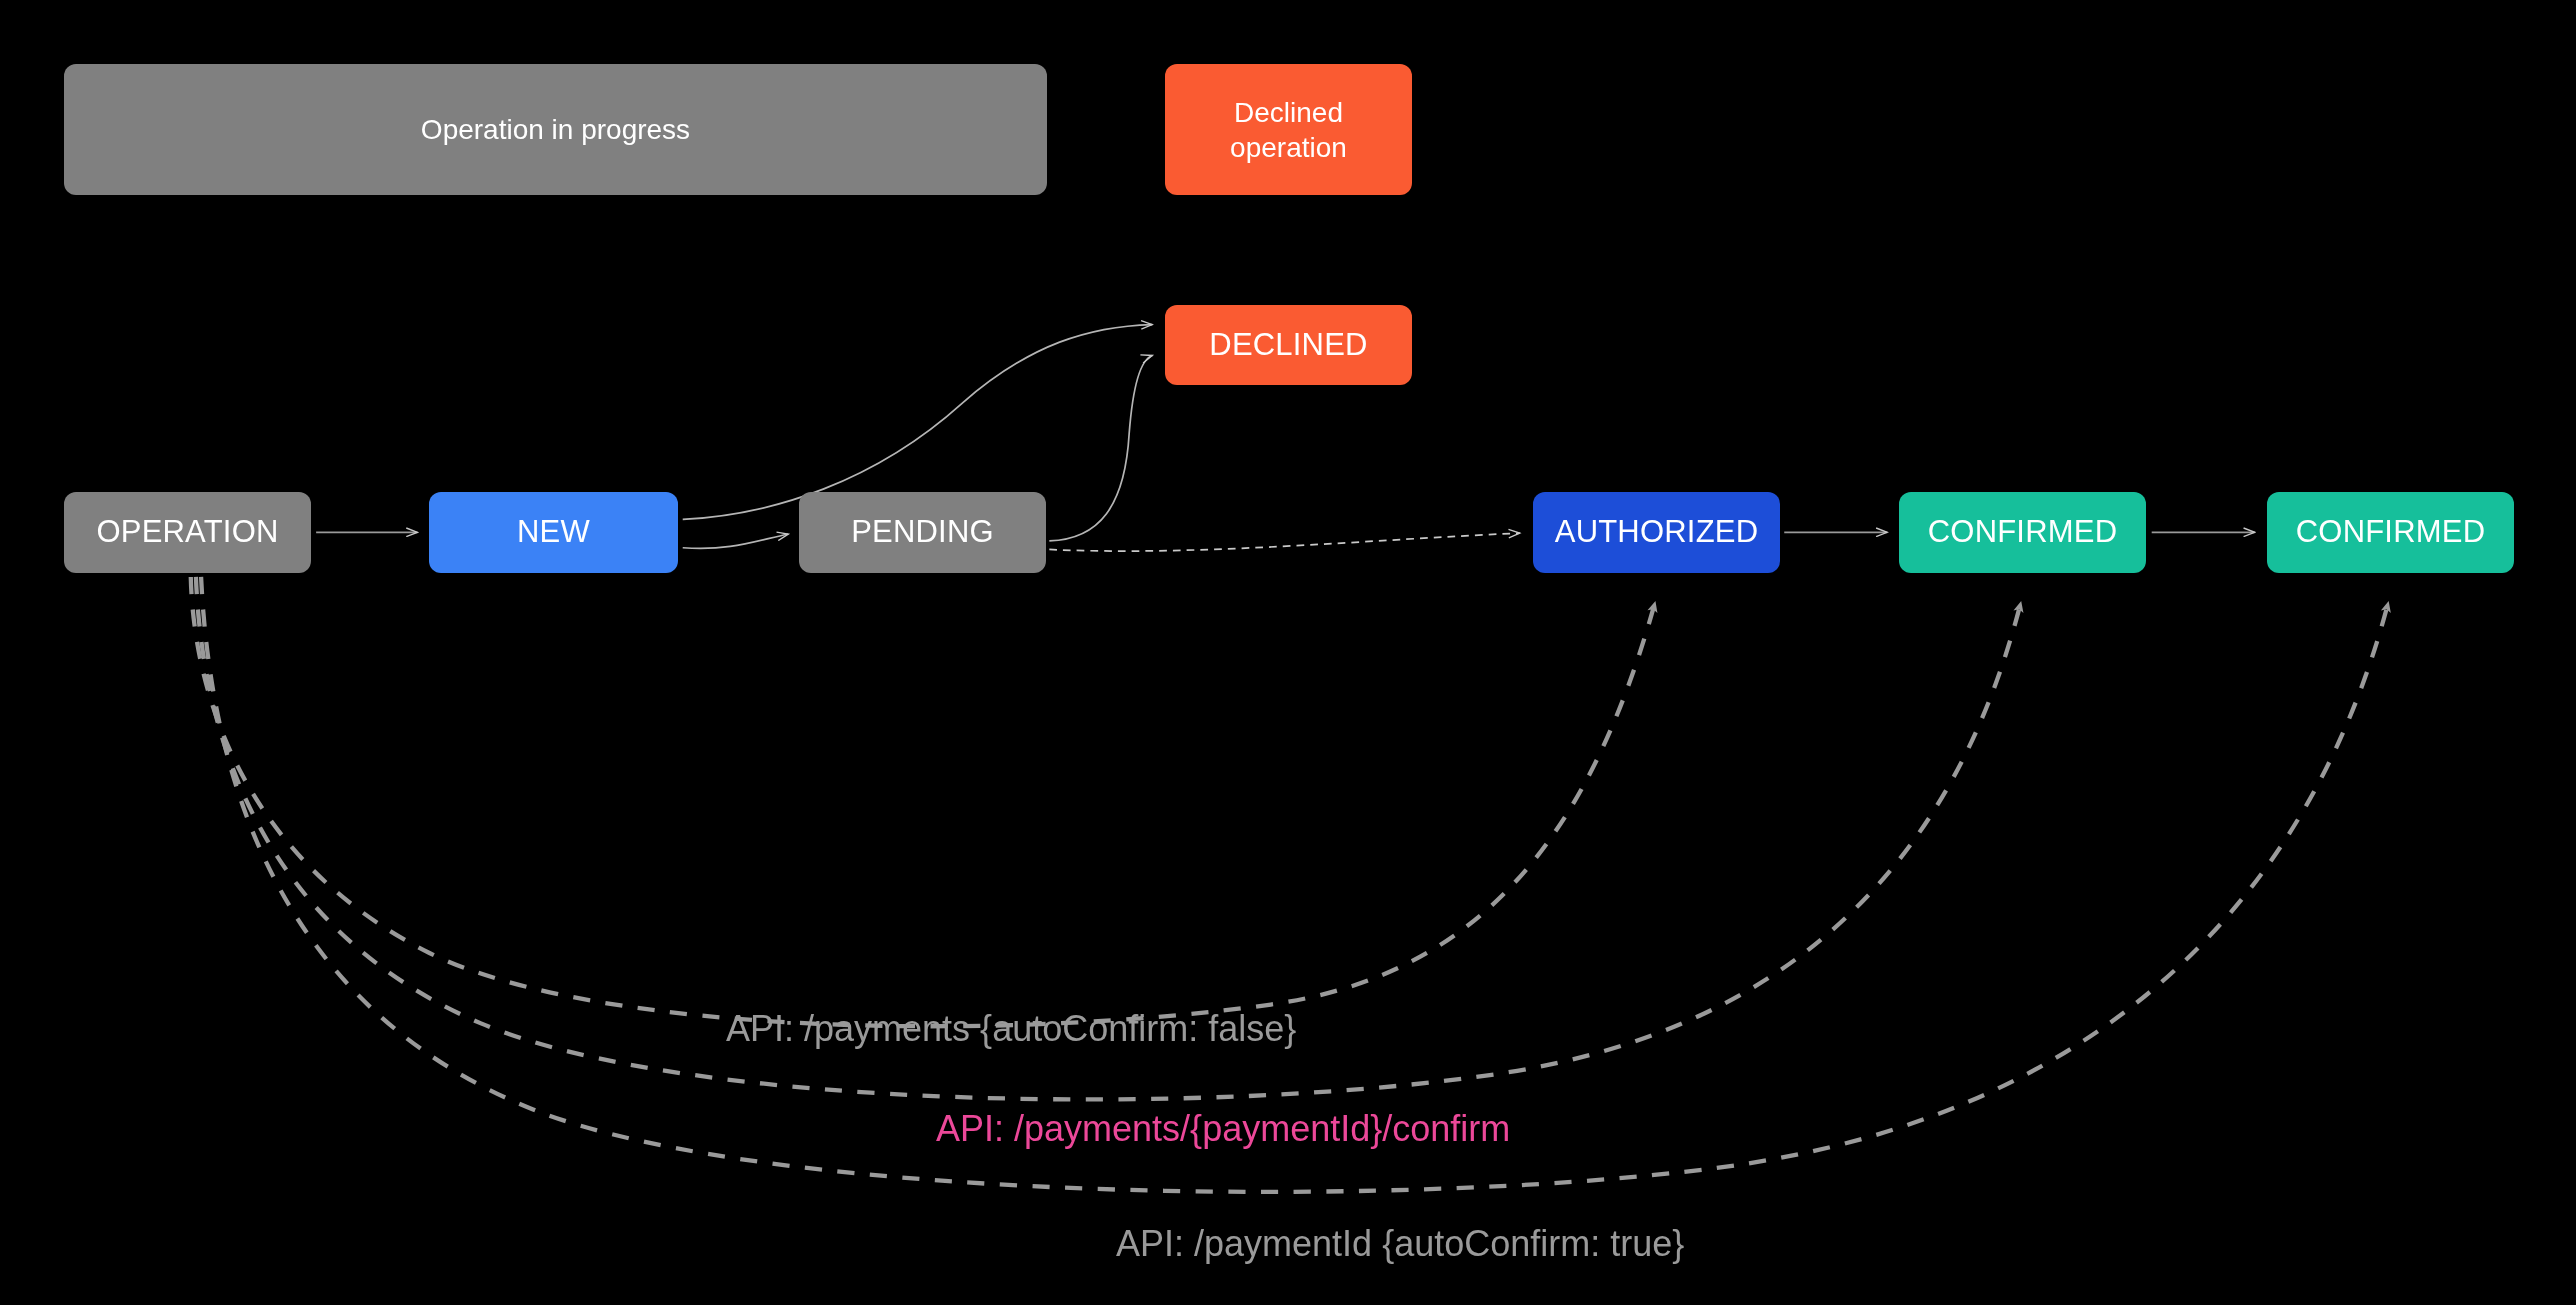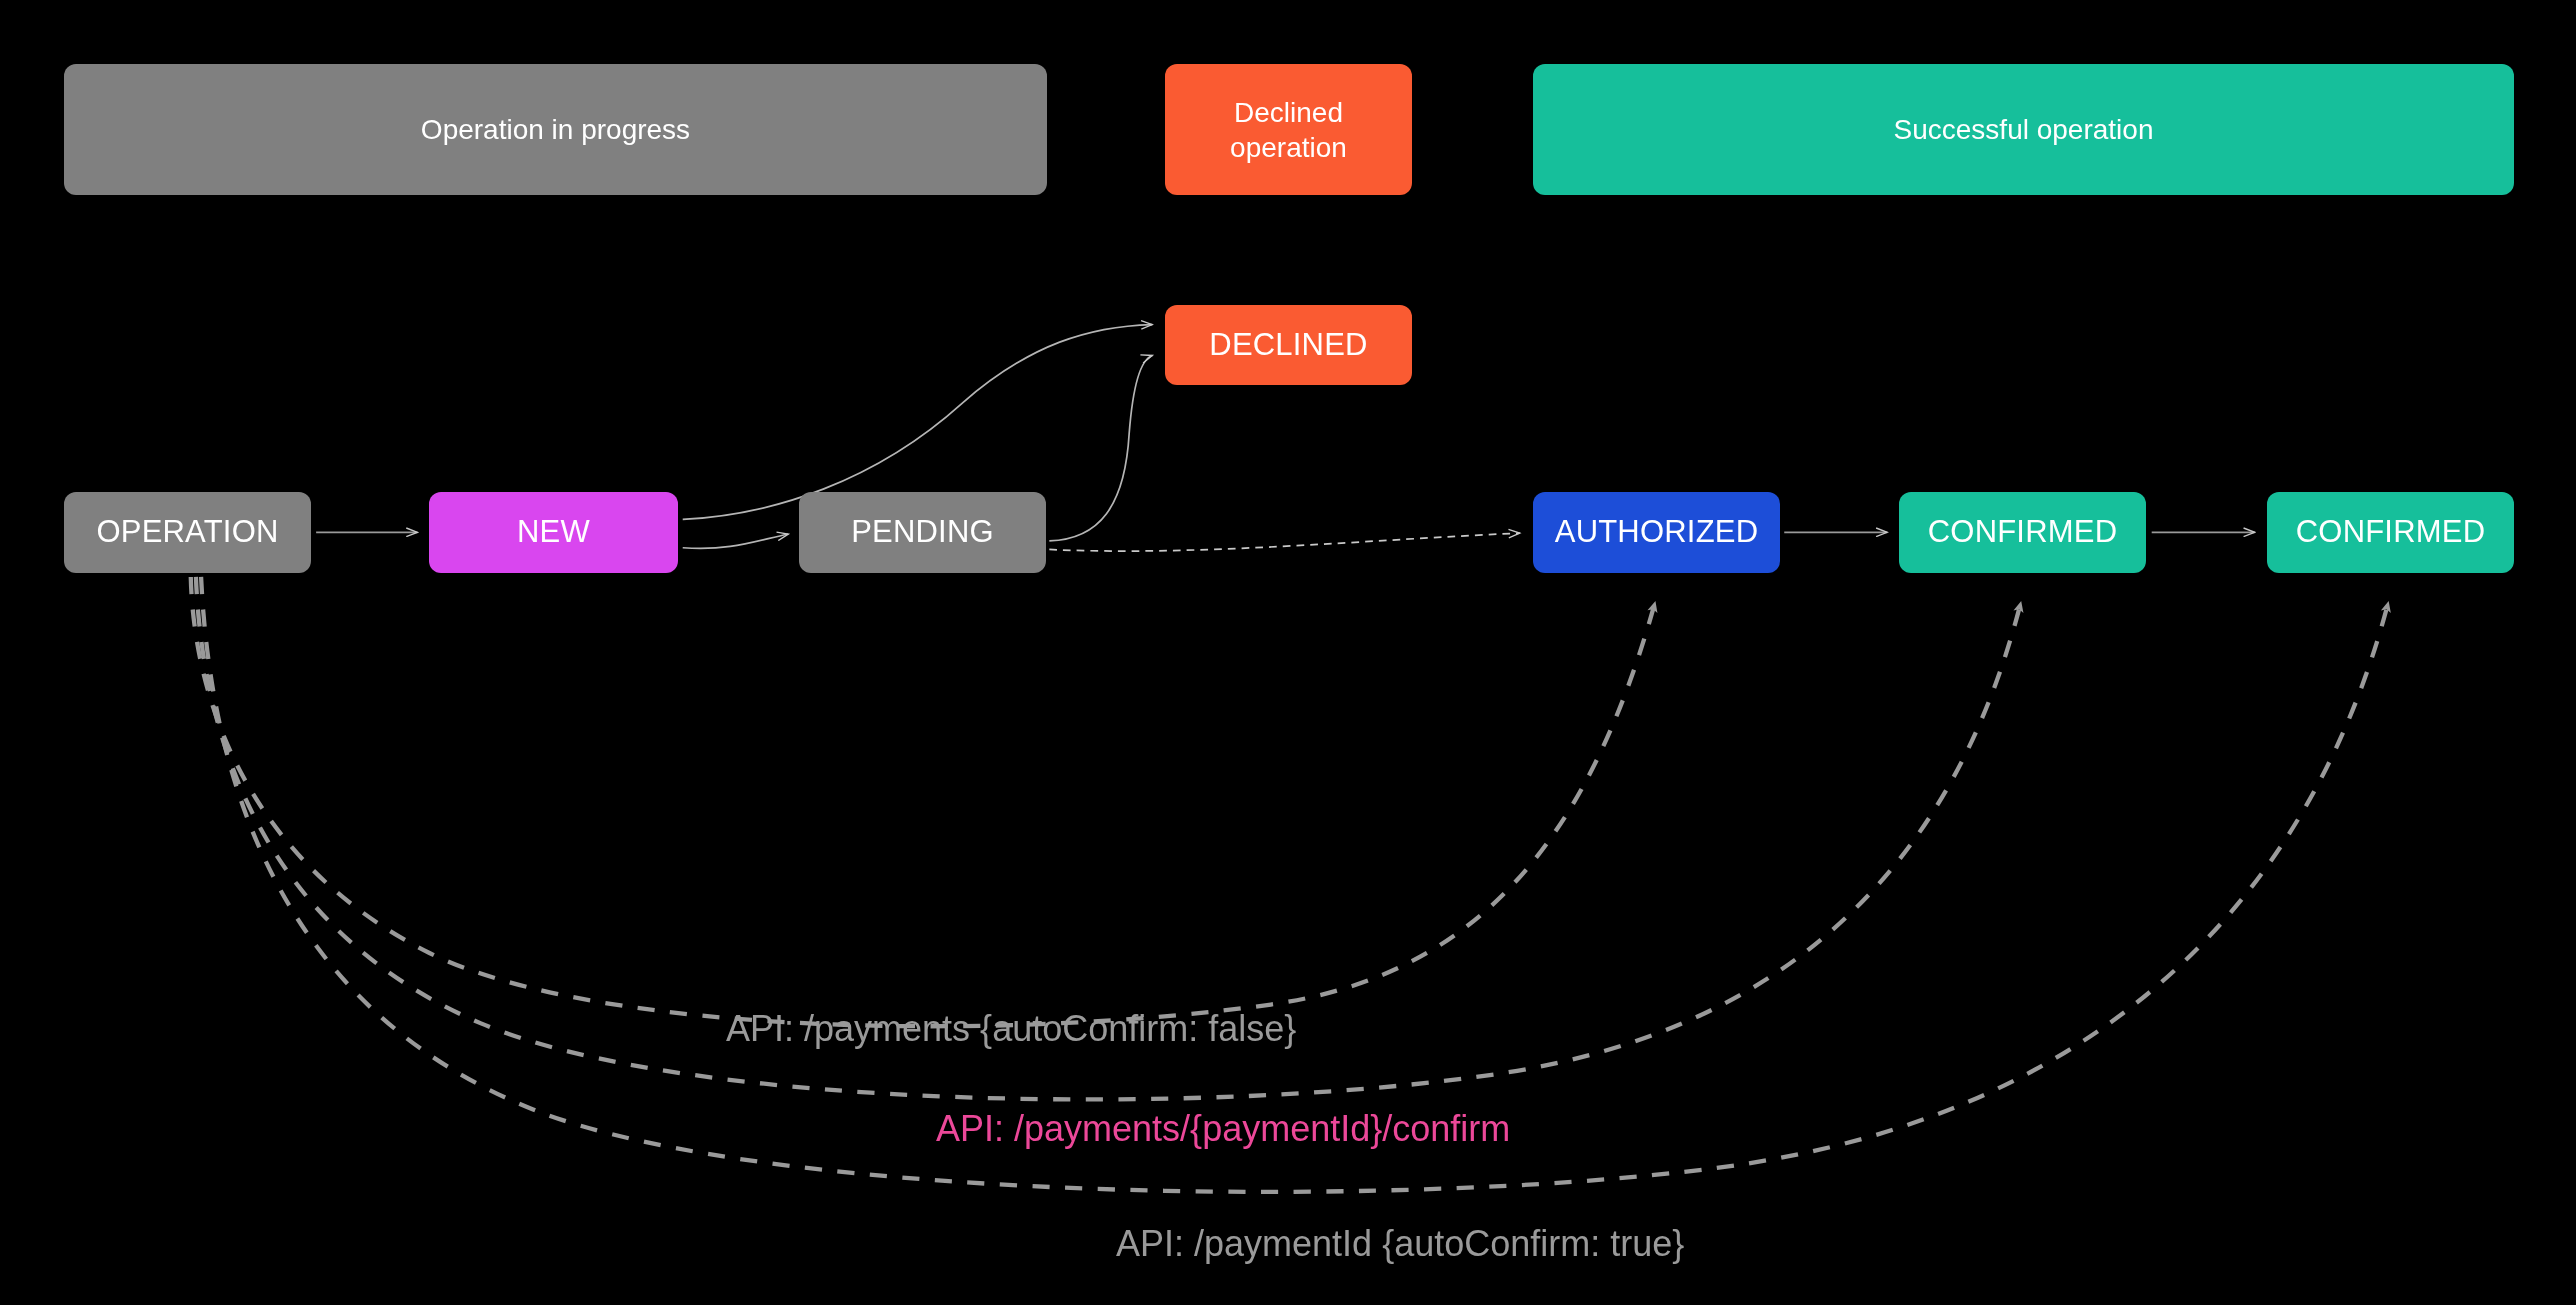--- a/index.html
+++ b/index.html
@@ -129,29 +129,26 @@
     <span>Operation in progress</span>
   </div>
 
   <div class="legend-bar" id="legend-declined" style="left: 1165px; top: 64px; width: 247px; height: 131px; background: rgb(250, 91, 50);">
     <span>
       <span>Declined</span><br>
       <span>operation</span>
     </span>
   </div>
 
-  <div class="legend-bar" id="legend-successful" style="left: 1533px; top: 64px; width: 981px; height: 131px; background: rgb(22, 191, 155);">
-    <span>Successful operation</span>
-  </div>
 
   <div class="node state-node" id="node-operation" style="left: 64px; top: 492px; width: 247px; height: 81px; background: rgb(128, 128, 128);">
     <span>OPERATION</span>
   </div>
 
-  <div class="node state-node" id="node-new" style="left: 429px; top: 492px; width: 249px; height: 81px; background: #d946ef;">
+  <div class="node state-node" id="node-new" style="left: 429px; top: 492px; width: 249px; height: 81px; background: #3b82f6;">
     <span>NEW</span>
   </div>
 
   <div class="node state-node" id="node-pending" style="left: 799px; top: 492px; width: 247px; height: 81px; background: rgb(128, 128, 128);">
     <span>PENDING</span>
   </div>
 
   <div class="node state-node" id="node-declined" style="left: 1165px; top: 305px; width: 247px; height: 80px; background: rgb(250, 91, 50);">
     <span>DECLINED</span>
   </div>

